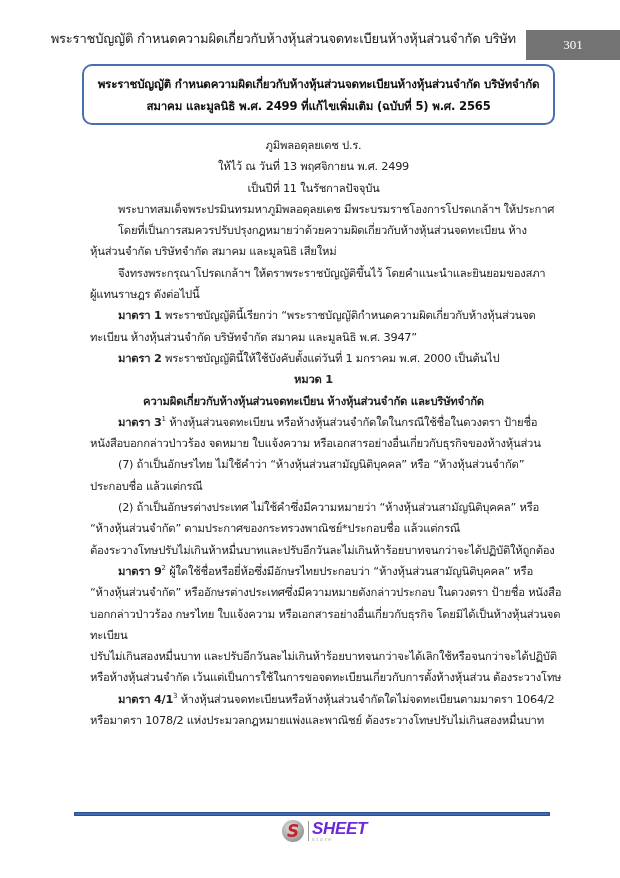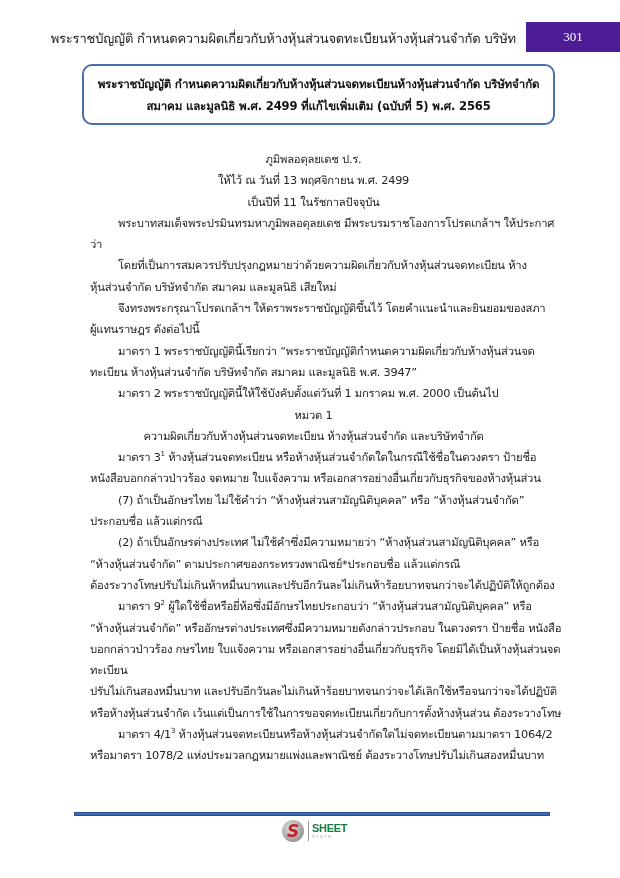--- a/index.html
+++ b/index.html
@@ -8,65 +8,65 @@
 
     .running-header {
       position: absolute; top: 22px; left: 0; width: 620px; height: 30px;
     }
     .running-title {
       position: absolute; right: 104px; top: 6px;
       font-family: "DejaVu Serif", "Liberation Serif", serif;
       font-size: 13px; color: #222; white-space: nowrap; letter-spacing: -0.2px;
     }
     .page-number-box {
-      position: absolute; left: 526px; top: 0; width: 94px; height: 30px;
-      background: #4c1d95; color: #fff;
+      position: absolute; left: 526px; top: 8px; width: 94px; height: 30px;
+      background: #737373; color: #fff;
       font-family: "Liberation Serif", "DejaVu Serif", serif;
       font-size: 13px; display: flex; align-items: center; justify-content: center;
     }
 
     .title-box {
       position: absolute; left: 82px; top: 64px; width: 473px; height: 61px;
       border: 2px solid #4a6fb0; border-radius: 10px;
       display: flex; flex-direction: column; align-items: center; justify-content: center;
       font-weight: bold; font-size: 11.6px; line-height: 22px; color: #111;
       letter-spacing: -0.2px;
     }
 
     .content {
-      position: absolute; left: 90px; top: 149px; width: 447px;
+      position: absolute; left: 90px; top: 135px; width: 447px;
       font-size: 11.3px; line-height: 21.3px; color: #222; letter-spacing: -0.25px;
     }
     .center { text-align: center; }
     .line { white-space: nowrap; overflow: visible; }
     .indent { padding-left: 28px; }
-    .b { font-weight: normal; text-align: center; }
+    .b { font-weight: bold; text-align: center; }
     sup { font-size: 7px; line-height: 0; vertical-align: 5px; }
-    .chapter { text-align: center; font-weight: normal; }
+    .chapter { text-align: center; font-weight: bold; }
 
     .footer-rule {
       position: absolute; left: 74px; top: 812px; width: 476px; height: 4px;
       background: #3f6bb5; border: 1px solid #2d4f8f;
     }
     .footer-logo {
       position: absolute; left: 282px; top: 818px; height: 26px;
       display: flex; align-items: center;
     }
     .logo-mark {
       width: 22px; height: 22px; border-radius: 50%;
       background: radial-gradient(circle at 40% 35%, #e0e0e0 0%, #9a9a9a 70%, #6d6d6d 100%);
       position: relative; display: flex; align-items: center; justify-content: center;
     }
     .logo-mark span {
       font-family: "DejaVu Sans", sans-serif; font-weight: bold; font-size: 17px;
       color: #c2222a; line-height: 1; font-style: italic;
     }
     .logo-divider { width: 1px; height: 20px; background: #999; margin: 0 3px 0 4px; }
     .logo-text { display: flex; flex-direction: column; line-height: 1; }
-    .logo-word { font-family: "Liberation Sans", sans-serif; font-weight: bold; font-size: 11px; color: #15803d; letter-spacing: -0.3px; }
+    .logo-word { font-family: "Liberation Sans", sans-serif; font-weight: bold; font-size: 17px; color: #6d28d9; letter-spacing: -0.3px; font-style: italic; }
     .logo-sub { font-family: "Liberation Sans", sans-serif; font-size: 5px; color: #aaa; letter-spacing: 2px; }
   </style>
 </head>
 <body>
 
 <div class="running-header">
   <div class="running-title">พระราชบัญญัติ กำหนดความผิดเกี่ยวกับห้างหุ้นส่วนจดทะเบียนห้างหุ้นส่วนจำกัด บริษัท</div>
   <div class="page-number-box">301</div>
 </div>
 
@@ -74,21 +74,20 @@
   <div>พระราชบัญญัติ กำหนดความผิดเกี่ยวกับห้างหุ้นส่วนจดทะเบียนห้างหุ้นส่วนจำกัด บริษัทจำกัด</div>
   <div>สมาคม และมูลนิธิ พ.ศ. 2499 ที่แก้ไขเพิ่มเติม (ฉบับที่ 5) พ.ศ. 2565</div>
 </div>
 
 <div class="content">
   <div class="center">ภูมิพลอดุลยเดช ป.ร.</div>
   <div class="center">ให้ไว้ ณ วันที่ 13 พฤศจิกายน พ.ศ. 2499</div>
   <div class="center">เป็นปีที่ 11 ในรัชกาลปัจจุบัน</div>
 
   <div class="line indent">พระบาทสมเด็จพระปรมินทรมหาภูมิพลอดุลยเดช มีพระบรมราชโองการโปรดเกล้าฯ ให้ประกาศ</div>
-  <div class="line">ว่า</div>
 
   <div class="line indent">โดยที่เป็นการสมควรปรับปรุงกฎหมายว่าด้วยความผิดเกี่ยวกับห้างหุ้นส่วนจดทะเบียน ห้าง</div>
   <div class="line">หุ้นส่วนจำกัด บริษัทจำกัด สมาคม และมูลนิธิ เสียใหม่</div>
 
   <div class="line indent">จึงทรงพระกรุณาโปรดเกล้าฯ ให้ตราพระราชบัญญัติขึ้นไว้ โดยคำแนะนำและยินยอมของสภา</div>
   <div class="line">ผู้แทนราษฎร ดังต่อไปนี้</div>
 
   <div class="line indent">
     <span class="b">มาตรา 1</span><span> พระราชบัญญัตินี้เรียกว่า “พระราชบัญญัติกำหนดความผิดเกี่ยวกับห้างหุ้นส่วนจด</span>
   </div>

